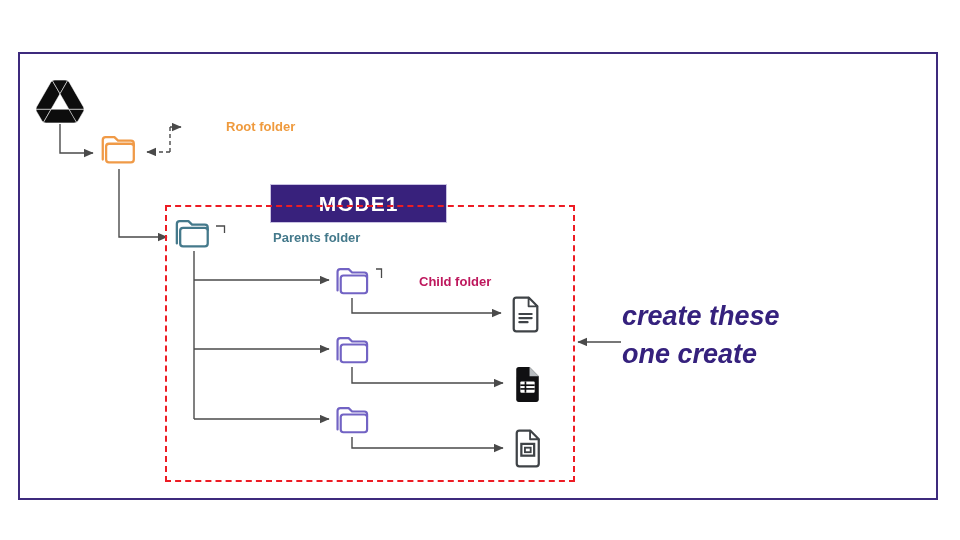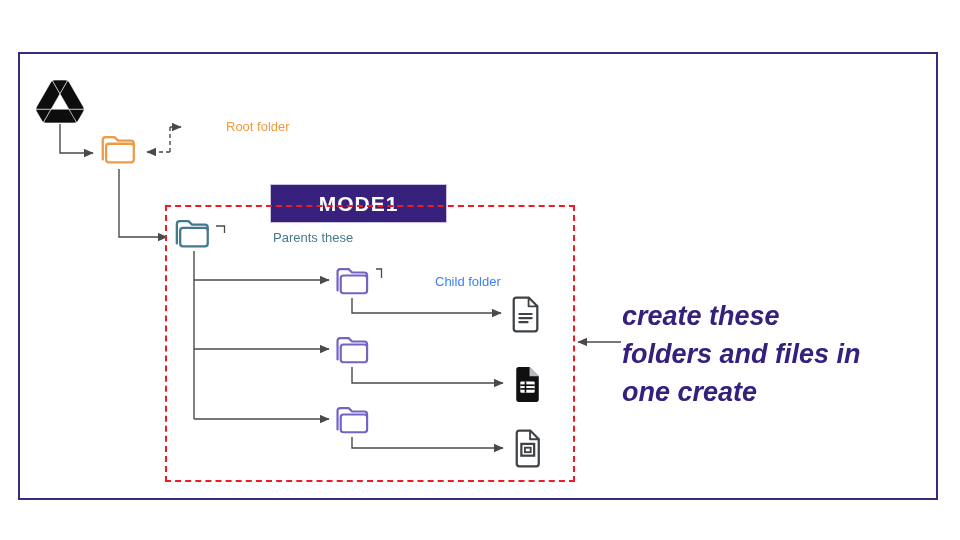--- a/index.html
+++ b/index.html
@@ -8,24 +8,24 @@
   .abs{position:absolute;}
 
   .outer-border{left:18px;top:52px;width:916px;height:444px;border:2px solid #3d2a7d;}
 
   .mode-badge{left:270px;top:140px;width:175px;height:37px;background:#38217c;
     border:1px solid #c9c2e2;display:flex;align-items:center;justify-content:center;margin-top:44px;}
   .mode-badge span{color:#ffffff;font-size:21px;font-weight:700;letter-spacing:1px;}
 
   .highlight-box{left:165px;top:205px;width:406px;height:273px;border:2px dashed #ed1c24;}
 
-  .label{font-weight:400;white-space:nowrap;padding-left:36px;}
+  .label{font-weight:700;white-space:nowrap;padding-left:36px;}
   .label-root{left:190px;top:119px;font-size:13px;color:#ef9a3d;}
   .label-parents{left:237px;top:230px;font-size:13px;color:#44798b;}
-  .label-child{left:383px;top:274px;font-size:13px;color:#3b82f6;margin-left:16px;}
+  .label-child{left:383px;top:274px;font-size:13px;color:#be185d;}
 
   .caption{left:622px;top:297px;width:300px;font-size:27px;font-weight:700;
     color:#35217d;line-height:38px;}
   .caption span{display:block;font-style:italic;}
 
   
   .folder .f-back{fill:none;stroke-width:2.4;stroke-linejoin:round;stroke-linecap:round;}
   .folder .f-front{fill:#ffffff;stroke-width:2.4;stroke-linejoin:round;}
   .folder.orange .f-back,.folder.orange .f-front{stroke:#f09a47;}
   .folder.teal   .f-back,.folder.teal   .f-front{stroke:#44798b;}
@@ -95,21 +95,21 @@
   <div class="abs mode-badge">
     <span>MODE1</span>
   </div>
 
   <div class="abs highlight-box"></div>
 
   <svg class="abs folder teal" style="left:172px;top:214px" width="42" height="38" viewBox="0 0 44 40">
     <path class="f-back" d="M5 31 V10.5 Q5 7.5 8 7.5 H17.2 L21 11.2 H34.5 Q37.5 11.2 37.5 14.2 V17"></path>
     <rect class="f-front" x="8.5" y="14.5" width="29" height="19.5" rx="3"></rect>
   </svg>
-  <div class="abs label label-parents">Parents these</div>
+  <div class="abs label label-parents">Parents folder</div>
 
   <svg class="abs folder purple" style="left:333px;top:262px" width="40" height="37" viewBox="0 0 44 40">
     <path class="f-back" d="M5 31 V10.5 Q5 7.5 8 7.5 H17.2 L21 11.2 H34.5 Q37.5 11.2 37.5 14.2 V17"></path>
     <rect class="f-front" x="8.5" y="14.5" width="29" height="19.5" rx="3"></rect>
   </svg>
   <div class="abs label label-child">Child folder</div>
 
   <svg class="abs folder purple" style="left:333px;top:331px" width="40" height="37" viewBox="0 0 44 40">
     <path class="f-back" d="M5 31 V10.5 Q5 7.5 8 7.5 H17.2 L21 11.2 H34.5 Q37.5 11.2 37.5 14.2 V17"></path>
     <rect class="f-front" x="8.5" y="14.5" width="29" height="19.5" rx="3"></rect>
@@ -143,17 +143,16 @@
 
   <svg class="abs" style="left:510px;top:427px" width="35" height="43" viewBox="0 0 34 42">
     <path d="M6.5 6 Q6.5 3.5 9 3.5 H19.5 L28 12 V36 Q28 38.5 25.5 38.5 H9 Q6.5 38.5 6.5 36 Z" fill="#ffffff" stroke="#3f4347" stroke-width="2.2" stroke-linejoin="round"></path>
     <path d="M19.5 3.5 L28 12 H19.5 Z" fill="#ffffff" stroke="#3f4347" stroke-width="1.8" stroke-linejoin="round"></path>
     <rect x="11" y="16.5" width="12.5" height="11.5" fill="none" stroke="#3f4347" stroke-width="2.2"></rect>
     <rect x="14.5" y="20.2" width="5.6" height="4.4" fill="none" stroke="#3f4347" stroke-width="1.8"></rect>
   </svg>
 
   <div class="abs caption">
     <span>create these</span>
-    <span>folders and files in</span>
     <span>one create</span>
   </div>
 
 </div>
 
 </body></html>

